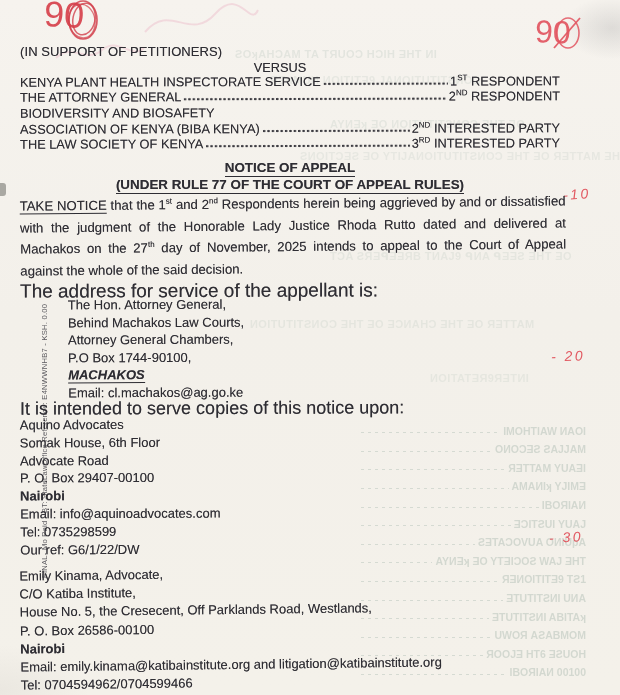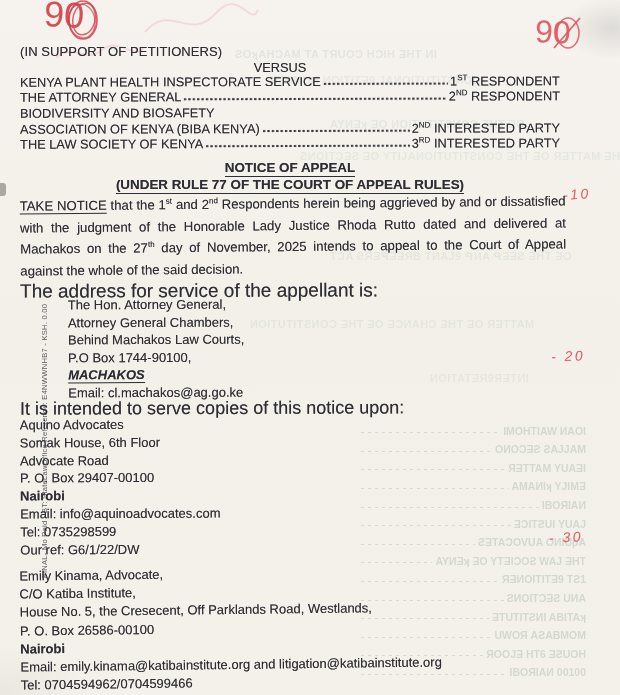--- a/index.html
+++ b/index.html
@@ -103,21 +103,21 @@
   <div class="bleed-row">
       <span class="bleed-leader"></span>
       <span>AYИƎʞ ƎO YTƎIƆOƧ WAJ ƎHT</span>
     </div>
   <div class="bleed-row">
       <span class="bleed-leader"></span>
       <span>ЯƎИOITITƎ9 TƧ1</span>
     </div>
   <div class="bleed-row">
       <span class="bleed-leader"></span>
-      <span>ƧИOITƆƎƧ UИA</span>
+      <span>ƎTUTITƧИI UИA</span>
     </div>
   <div class="bleed-row">
       <span class="bleed-leader"></span>
       <span>ƎTUTITƧИI ABITAʞ</span>
     </div>
   <div class="bleed-row">
       <span class="bleed-leader"></span>
       <span>UWOЯ AƧABMOM</span>
     </div>
   <div class="bleed-row">
@@ -192,22 +192,22 @@
 
   <div class="abs title-block"><span class="u-line">NOTICE OF APPEAL</span></div>
   <div class="abs title-block subtitle-block"><span class="u-line">(UNDER RULE 77 OF THE COURT OF APPEAL RULES)</span></div>
 
   <p class="abs notice-par"><span class="bold-u">TAKE NOTICE</span><span> that the </span><span>1</span><sup>st</sup><span> and </span><span>2</span><sup>nd</sup><span> Respondents herein being aggrieved by and or dissatisfied with the judgment of the Honorable Lady Justice Rhoda Rutto dated and delivered at Machakos on the 27</span><sup>th</sup><span> day of November, 2025 intends to appeal to the Court of Appeal against the whole of the said decision.</span></p>
 
   <div class="abs service-intro">The address for service of the appellant is:</div>
 
   <div class="abs addr1">
     <div>The Hon. Attorney General,</div>
+    <div>Behind Machakos Law Courts,</div>
     <div>Attorney General Chambers,</div>
-    <div>Behind Machakos Law Courts,</div>
     <div>P.O Box 1744-90100,</div>
     <div class="line-bold-u"><span>MACHAKOS</span></div>
     <div>Email: cl.machakos@ag.go.ke</div>
   </div>
 
   <div class="abs serve-intro">It is intended to serve copies of this notice upon:</div>
 
   <div class="abs addr2">
     <div>Aquino Advocates</div>
     <div>Somak House, 6th Floor</div>

